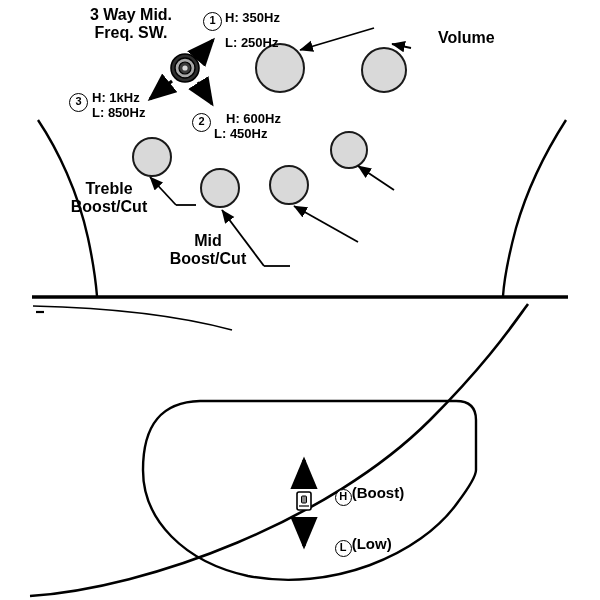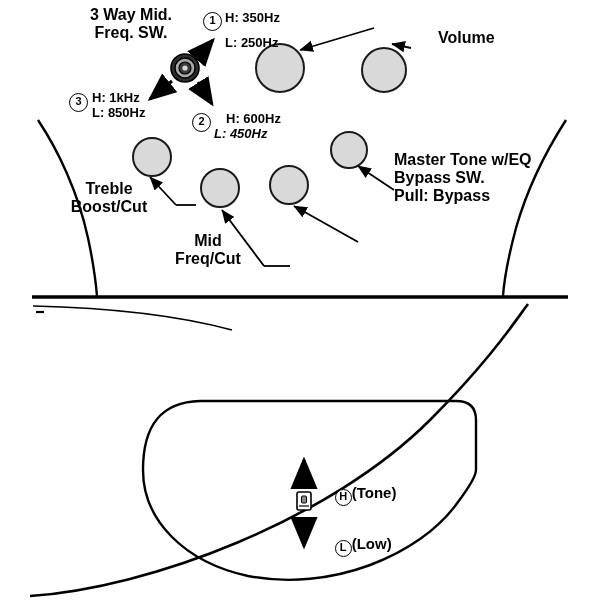--- a/index.html
+++ b/index.html
@@ -146,38 +146,35 @@
 
 
   <div class="lbl big" style="left:438px; top:29px;">Volume</div>
 
   <div class="circ-num" style="left:203px; top:12px;">1</div>
   <div class="lbl small" style="left:225px; top:11px;">H: 350Hz</div>
   <div class="lbl small" style="left:225px; top:26px;margin-top:10px;">L: 250Hz</div>
 
   <div class="circ-num" style="left:192px; top:113px;">2</div>
   <div class="lbl small" style="left:214px; top:112px;margin-left:12px;">H: 600Hz</div>
-  <div class="lbl small" style="left:214px; top:127px;font-style:italic;">L: 450Hz</div>
+  <div class="lbl small" style="left:214px; top:127px;">L: 450Hz</div>
 
   <div class="circ-num" style="left:69px; top:93px;">3</div>
   <div class="lbl small" style="left:92px; top:91px;">H: 1kHz</div>
   <div class="lbl small" style="left:92px; top:106px;">L: 850Hz</div>
 
   <div class="lbl big ctr" style="left:44px; top:180px; width:130px;">Treble
 Boost/Cut</div>
 
   <div class="lbl big ctr" style="left:148px; top:232px; width:120px;">Mid
-Freq/Cut</div>
+Boost/Cut</div>
 
 
-  <div class="lbl big" style="left:394px; top:151px;">Master Tone w/EQ
-Bypass SW.
-Pull: Bypass</div>
 
 
   <div class="inline-row" style="left:318px; top:467px;">
-    <span class="hl-badge">H</span><span>(Tone)</span>
+    <span class="hl-badge">H</span><span>(Boost)</span>
   </div>
   <div class="inline-row" style="left:318px; top:518px;">
     <span class="hl-badge">L</span><span>(Low)</span>
   </div>
 
 </div>
 
 </body></html>

